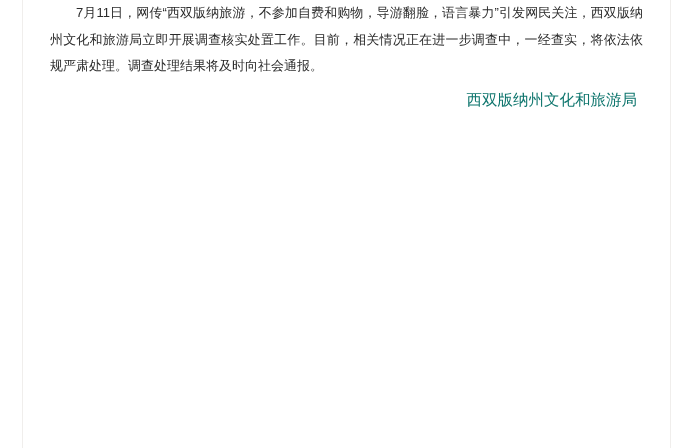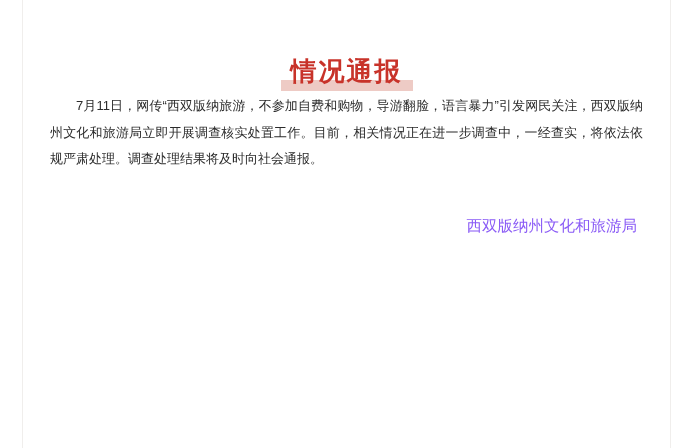--- a/index.html
+++ b/index.html
@@ -77,45 +77,39 @@
     text-align: justify;
     text-justify: inter-ideograph;
   }
   .para {
     text-indent: 2em;
     margin: 0 0 18px 0;
   }
   .para:last-child { margin-bottom: 0; }
 
   .sign {
-    margin-top: 38px;
+    margin-top: 5px;
     text-align: right;
     font-size: 15.5px;
     line-height: 1.95;
-    color: #8b5cf6;
+    color: #0f766e;
     padding-right: 6px;
   }
   .sign div { margin: 0; }
 </style>
 </head>
 <body>
 
 <div class="page">
 
   <div class="edge-rule left"></div>
   <div class="edge-rule right"></div>
 
   <div class="content">
 
-    <div class="title-wrap">
-      <div class="title">
-        <span class="title-underline"></span>
-        <span class="title-text">情况通报</span>
-      </div>
-    </div>
 
     <div class="body-text">
       <p class="para">7月11日，网传“西双版纳旅游，不参加自费和购物，导游翻脸，语言暴力”引发网民关注，西双版纳州文化和旅游局立即开展调查核实处置工作。目前，相关情况正在进一步调查中，一经查实，将依法依规严肃处理。调查处理结果将及时向社会通报。</p>
     </div>
 
     <div class="sign">
       <div>西双版纳州文化和旅游局</div>
     </div>
 
   </div>

